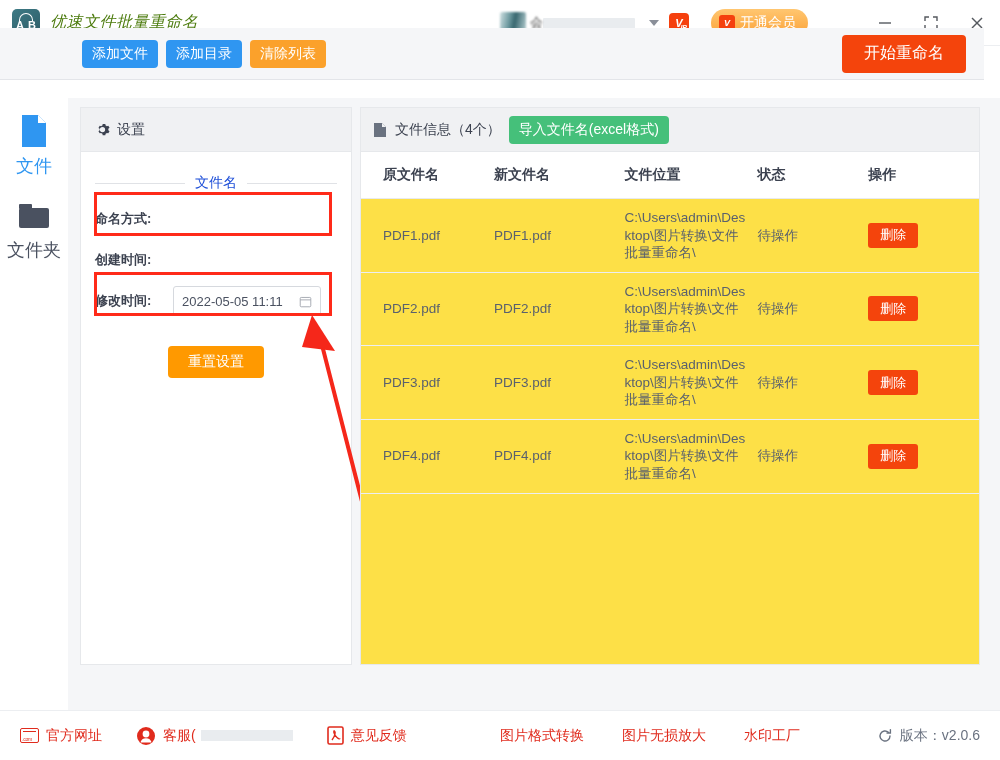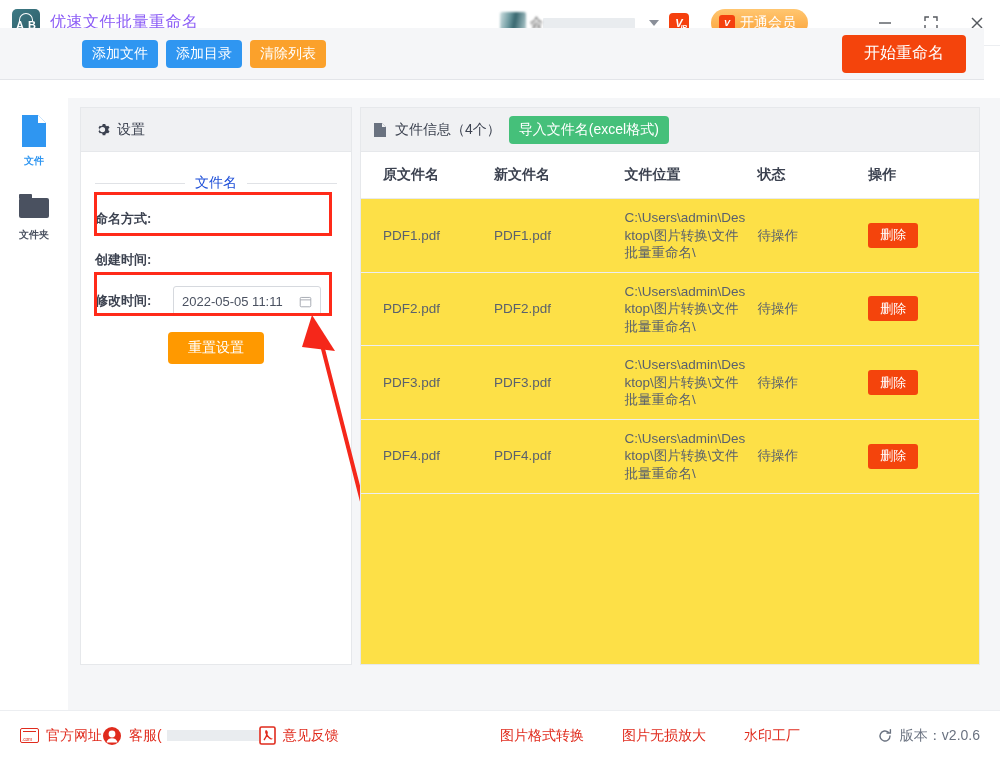--- a/index.html
+++ b/index.html
@@ -26,21 +26,21 @@
     line-height: 1;
   }
   .app-logo .la { left: 4px; bottom: 6px; }
   .app-logo .lb { right: 4px; bottom: 6px; }
   .app-logo .arc {
     position: absolute; left: 7px; top: 4px; width: 14px; height: 8px;
     border: 1.5px solid #ffffff; border-bottom: none;
     border-radius: 8px 8px 0 0;
   }
   .app-title {
-    margin-left: 10px; font-size: 16px; color: #8b5cf6; letter-spacing: .5px;
+    margin-left: 10px; font-size: 16px; color: #4d7c0f; letter-spacing: .5px; font-style: italic;
   }
 
   .tb-center {
     position: absolute; left: 500px; top: 0; height: 46px;
     display: flex; align-items: center; gap: 4px;
   }
   .user-avatar {
     width: 26px; height: 22px;
     background: linear-gradient(100deg,#cfe0e2 0%, #6e9aa0 35%, #38676f 55%, #b8d0d3 100%);
     filter: blur(1.2px); border-radius: 2px;
@@ -110,21 +110,21 @@
 
   
   .sidebar {
     position: absolute; top: 98px; left: 0; width: 68px; height: 612px;
     background: #ffffff; padding-top: 16px;
   }
   .side-item {
     width: 68px; display: flex; flex-direction: column; align-items: center;
     gap: 6px; margin-bottom: 24px; cursor: pointer;
   }
-  .side-label { font-size: 10px; color: #4a5160; font-weight: bold; }
+  .side-label { font-size: 18px; color: #4a5160; }
   .side-item.active .side-label { color: #2f96f1; }
 
   
   .settings {
     position: absolute; top: 107px; left: 80px; width: 272px; height: 558px;
     background: #ffffff; border: 1px solid #e6e8eb;
   }
   .settings-head {
     height: 44px; background: #f0f1f3; display: flex; align-items: center;
     padding-left: 14px; gap: 7px; border-bottom: 1px solid #e6e8eb;
@@ -148,21 +148,21 @@
     width: 148px; height: 30px; border: 1px solid #d6d9de; border-radius: 3px;
     background: #fff; display: flex; align-items: center; padding: 0 8px;
     font-size: 13px; color: #4a5160; justify-content: space-between;
   }
   .form-field.disabled { background: #f3f4f6; }
   .form-field .ph { color: #b9bdc4; }
   .caret {
     width: 0; height: 0; border-left: 4px solid transparent;
     border-right: 4px solid transparent; border-top: 5px solid #a7abb3;
   }
-  .reset-wrap { display: flex; justify-content: center; margin-top: 14px; }
+  .reset-wrap { display: flex; justify-content: center; margin-top: 28px; }
   .btn-reset {
     background: #FF9900; color: #fff; border: none; border-radius: 4px;
     height: 32px; padding: 0 20px; font-size: 14px; cursor: pointer;
     font-family: "Liberation Sans", sans-serif;
   }
 
   
   .hl { position: absolute; border: 3px solid #ff2a19; pointer-events: none; }
   #hl1 { left: 94px; top: 192px; width: 238px; height: 44px; }
   #hl2 { left: 94px; top: 272px; width: 238px; height: 44px; }
@@ -209,21 +209,21 @@
   
   .footer {
     position: absolute; bottom: 0; left: 0; width: 1000px; height: 50px;
     background: #ffffff; border-top: 1px solid #eceef1;
     display: flex; align-items: center;
   }
   .f-item {
     display: flex; align-items: center; gap: 7px; color: #e02b1d;
     font-size: 14px; cursor: pointer;
   }
-  .f-left { margin-left: 20px; display: flex; align-items: center; }
+  .f-left { margin-left: 20px; display: flex; align-items: center; gap: 34px; }
   .f-mid { position: absolute; left: 500px; display: flex; align-items: center; gap: 38px; }
   .f-right {
     position: absolute; right: 20px; display: flex; align-items: center; gap: 7px;
     color: #6a7280; font-size: 14px;
   }
   .mask-bar { width: 92px; height: 11px; background: #e9ecef; margin-left: -2px; }
   .icon-com {
     width: 19px; height: 15px; border: 1.6px solid #e02b1d; border-radius: 2px;
     position: relative; flex: none;
   }

